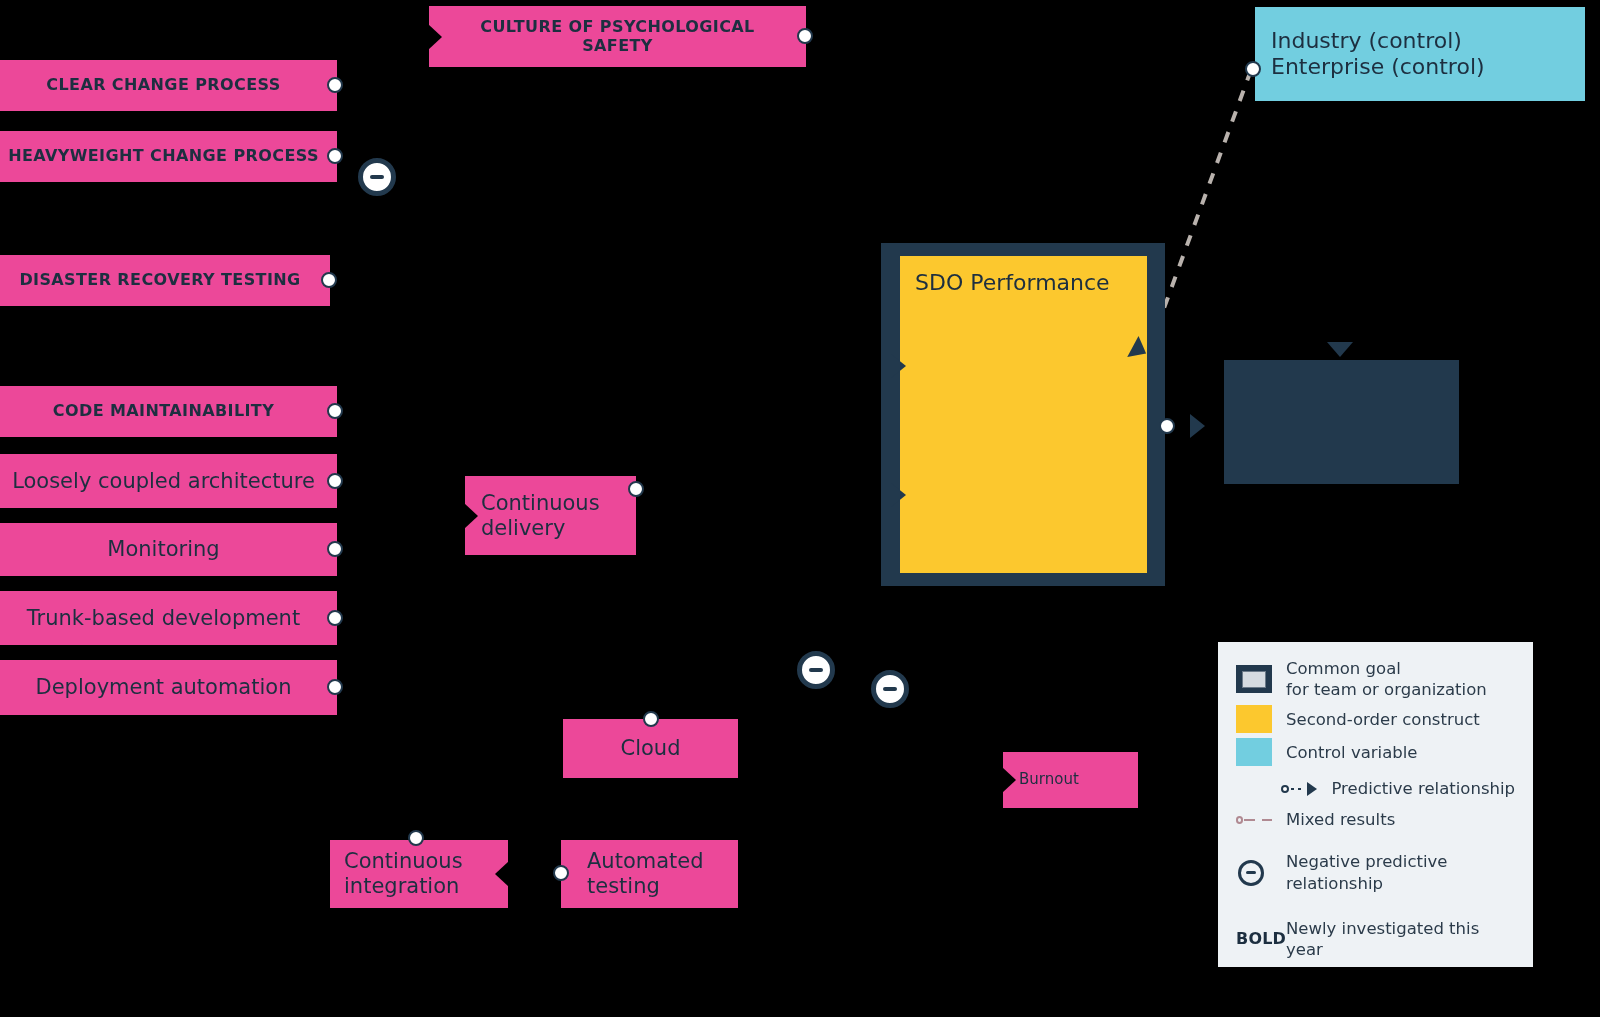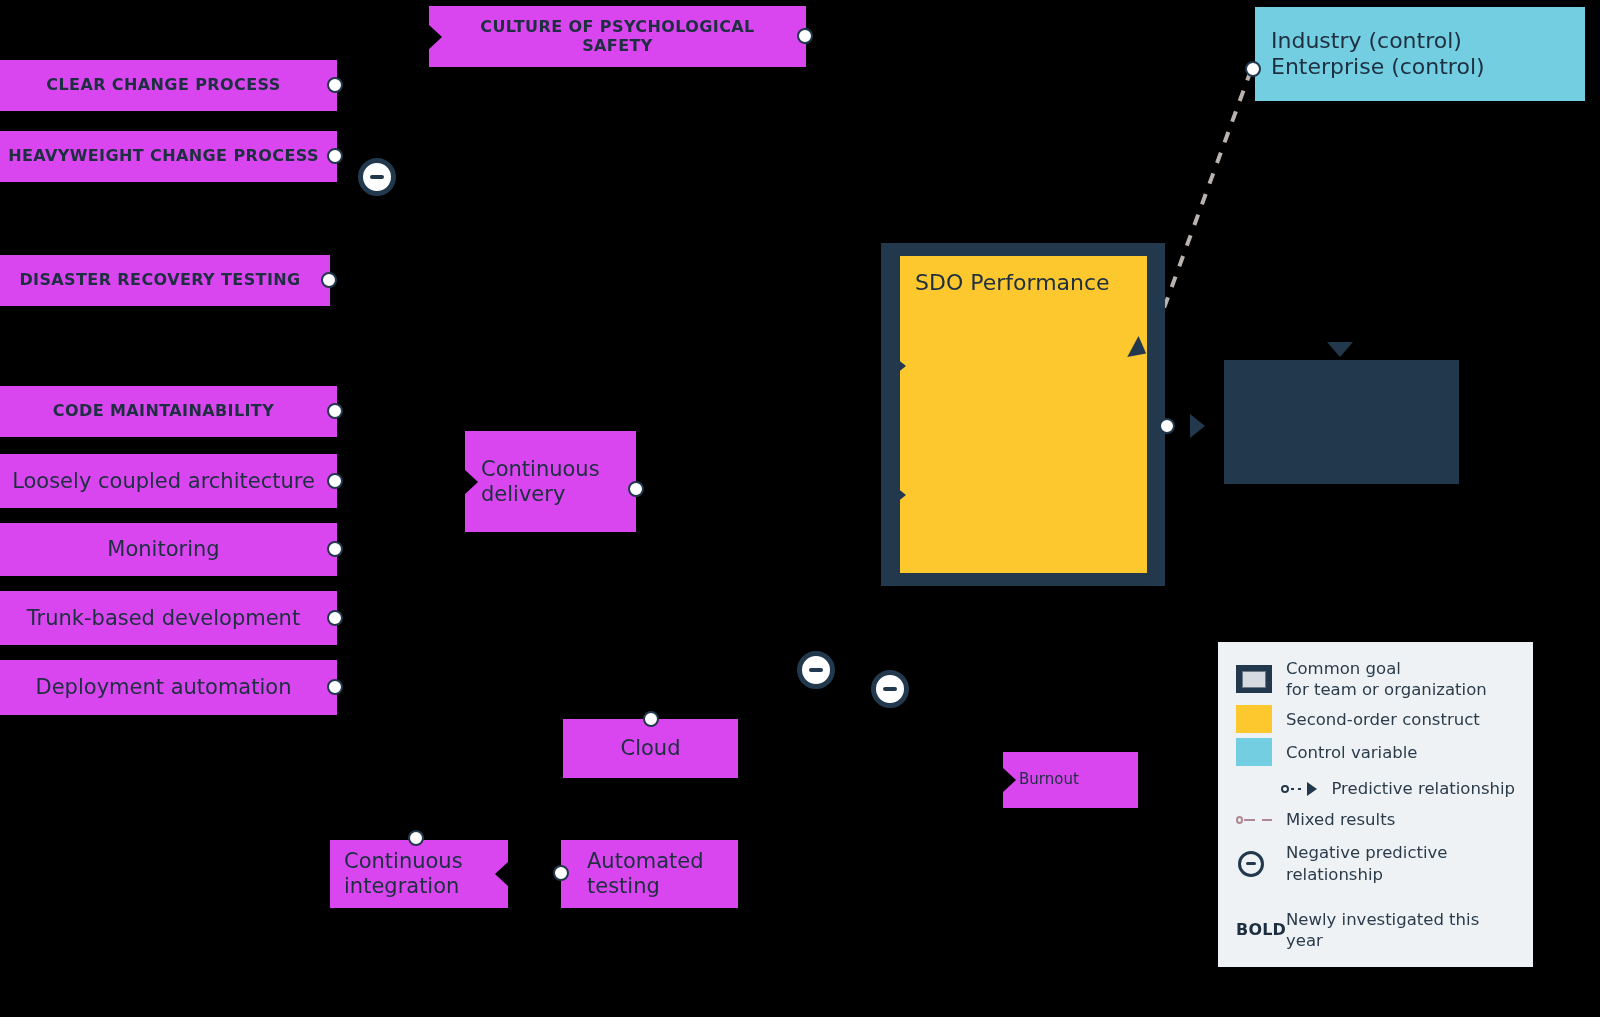--- a/index.html
+++ b/index.html
@@ -2,21 +2,21 @@
 <html><head>
 <meta charset="utf-8">
 <style>
   html,body{margin:0;padding:0;background:#000;}
   #stage{position:relative;width:1600px;height:1017px;background:#000;
          font-family:"DejaVu Sans","Liberation Sans",sans-serif;overflow:hidden;}
 
   
   .node{position:absolute;box-sizing:border-box;display:flex;align-items:center;
         color:#1d2f40;line-height:1.18;}
-  .node.green{background:#d946ef;}
+  .node.green{background:#ec4899;}
   .node.cyan{background:#72cee0;}
   .node .lbl{width:100%;padding:0 14px;}
 
   
   .bold .lbl{font-weight:700;letter-spacing:.4px;text-transform:uppercase;}
 
   .ctr .lbl{text-align:center;}
   .lft .lbl{text-align:left;}
 
   
@@ -138,21 +138,21 @@
   <div class="node green ctr" style="left:-10px;top:591px;width:347px;height:54px;font-size:21px;">
     <span class="lbl">Trunk-based development</span>
   </div>
   <div class="dot" style="left:327px;top:610px;"></div>
 
   <div class="node green ctr" style="left:-10px;top:660px;width:347px;height:55px;font-size:21px;">
     <span class="lbl">Deployment automation</span>
   </div>
   <div class="dot" style="left:327px;top:679px;"></div>
 
-  <div class="node green lft" style="left:465px;top:431px;width:171px;height:101px;font-size:21px;">
+  <div class="node green lft" style="left:465px;top:476px;width:171px;height:79px;font-size:21px;">
     <div class="notch-left"></div>
     <span class="lbl" style="padding:0 16px;">Continuous delivery</span>
   </div>
   <div class="dot" style="left:628px;top:481px;"></div>
 
   <div class="node green ctr" style="left:563px;top:719px;width:175px;height:59px;font-size:21px;">
     <span class="lbl">Cloud</span>
   </div>
   <div class="dot" style="left:643px;top:711px;"></div>
 
@@ -230,21 +230,21 @@
 
     <div class="lg-row" style="margin-top:10px;">
       <div class="lg-icon">
         <span class="mini-dot-m"></span>
         <span class="mini-dash"></span>
         <span class="mini-dash2"></span>
       </div>
       <div class="lg-txt">Mixed results</div>
     </div>
 
-    <div class="lg-row" style="margin-top:12px;">
+    <div class="lg-row" style="margin-top:21px;">
       <div class="lg-icon">
         <span class="mini-neg"></span>
       </div>
       <div class="lg-txt">Negative predictive relationship</div>
     </div>
 
     <div class="lg-row" style="margin-top:24px;">
       <div class="lg-icon">
         <span class="lg-bold">BOLD</span>
       </div>

